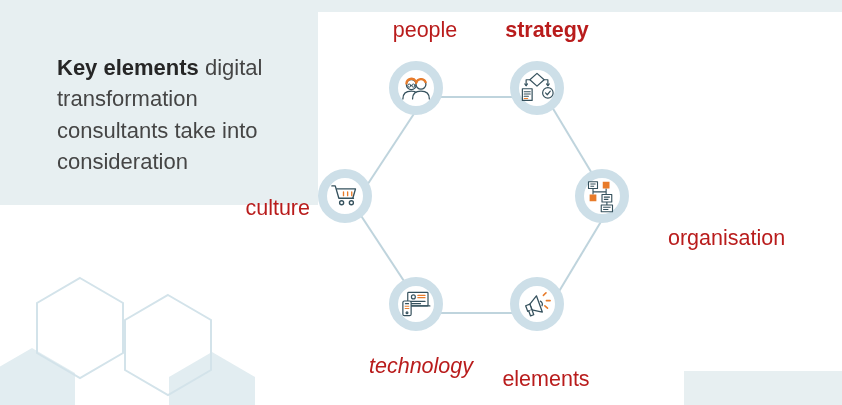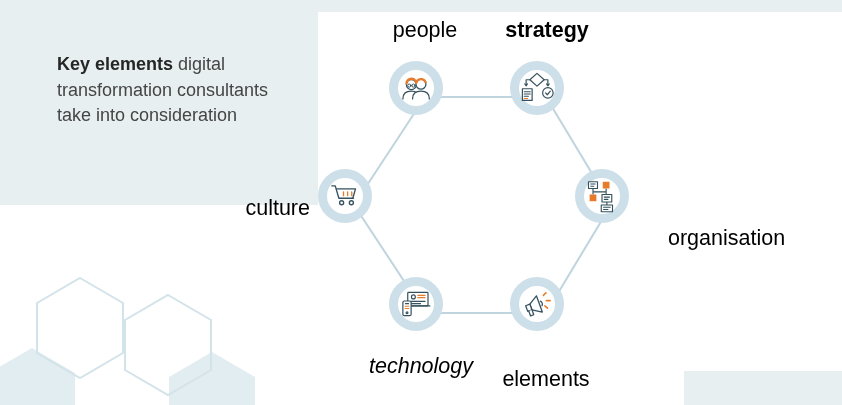--- a/index.html
+++ b/index.html
@@ -6,37 +6,37 @@
   html,body { background:#ffffff; font-family:"Liberation Sans", sans-serif; }
   .stage {
     position:relative; width:842px; height:405px; overflow:hidden; background:#ffffff;
   }
   .bg-top-strip { position:absolute; left:0; top:0; width:842px; height:12px; background:#e7eff1; }
   .bg-left-panel { position:absolute; left:0; top:0; width:318px; height:205px; background:#e7eff1; }
   .bg-bottom-right { position:absolute; right:0; bottom:0; width:158px; height:34px; background:#e7eff1; }
   .hex-decor { position:absolute; left:0; top:260px; width:270px; height:145px; }
   .title {
     position:absolute; left:57px; top:52px; width:240px;
-    font-size:18px; line-height:1.43; color:#454545; z-index:3;
+    font-size:22px; line-height:1.43; color:#454545; z-index:3;
   }
   .title b { font-weight:700; color:#262626; }
   .connectors { position:absolute; left:0; top:0; width:842px; height:405px; z-index:1; pointer-events:none; }
   .node {
     position:absolute; width:54px; height:54px; border:9px solid #cddfe8; border-radius:50%;
     background:#ffffff; display:flex; align-items:center; justify-content:center; z-index:2;
   }
   .node svg { width:42px; height:42px; display:block; }
   .node-people      { left:389px; top:61px; }
   .node-strategy    { left:510px; top:61px; }
   .node-organisation{ left:575px; top:169px; }
   .node-culture     { left:510px; top:277px; }
   .node-technology  { left:389px; top:277px; }
   .node-customer    { left:318px; top:169px; }
   .label {
-    position:absolute; font-size:21.5px; color:#000000; white-space:nowrap; z-index:3;
+    position:absolute; font-size:21.5px; color:#b91c1c; white-space:nowrap; z-index:3;
   }
   .label-people       { left:425px; top:30px;  transform:translate(-50%,-50%); }
   .label-strategy     { left:547px; top:30px;  transform:translate(-50%,-50%);font-weight:bold; }
   .label-organisation { left:668px; top:206px; transform:translateY(-50%);margin-top:32px; }
   .label-culture      { left:546px; top:379px; transform:translate(-50%,-50%); }
   .label-technology   { left:421px; top:366px; transform:translate(-50%,-50%);font-style:italic; }
   .label-customer     { left:310px; top:208px; transform:translate(-100%,-50%); }
 </style>
 </head>
 <body>

